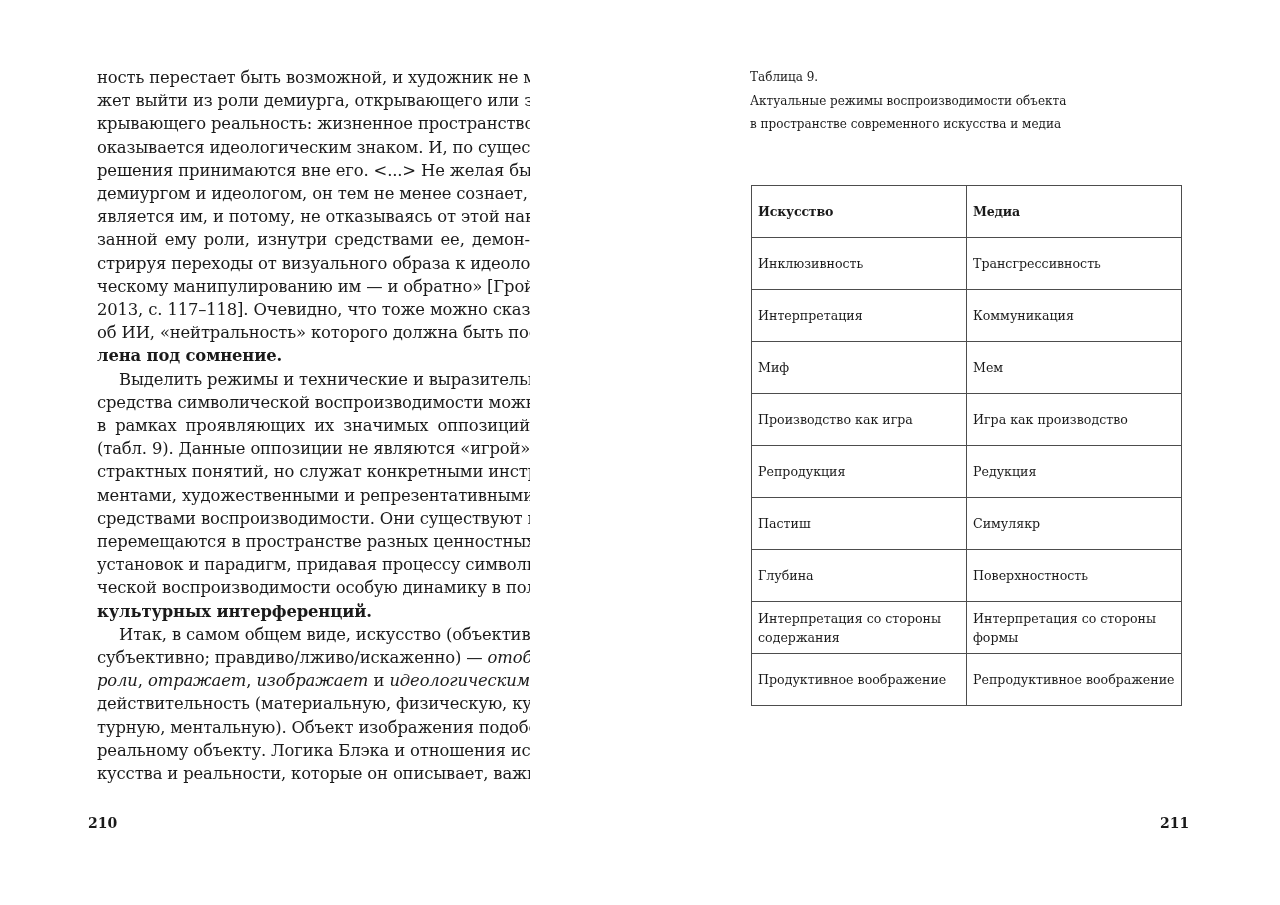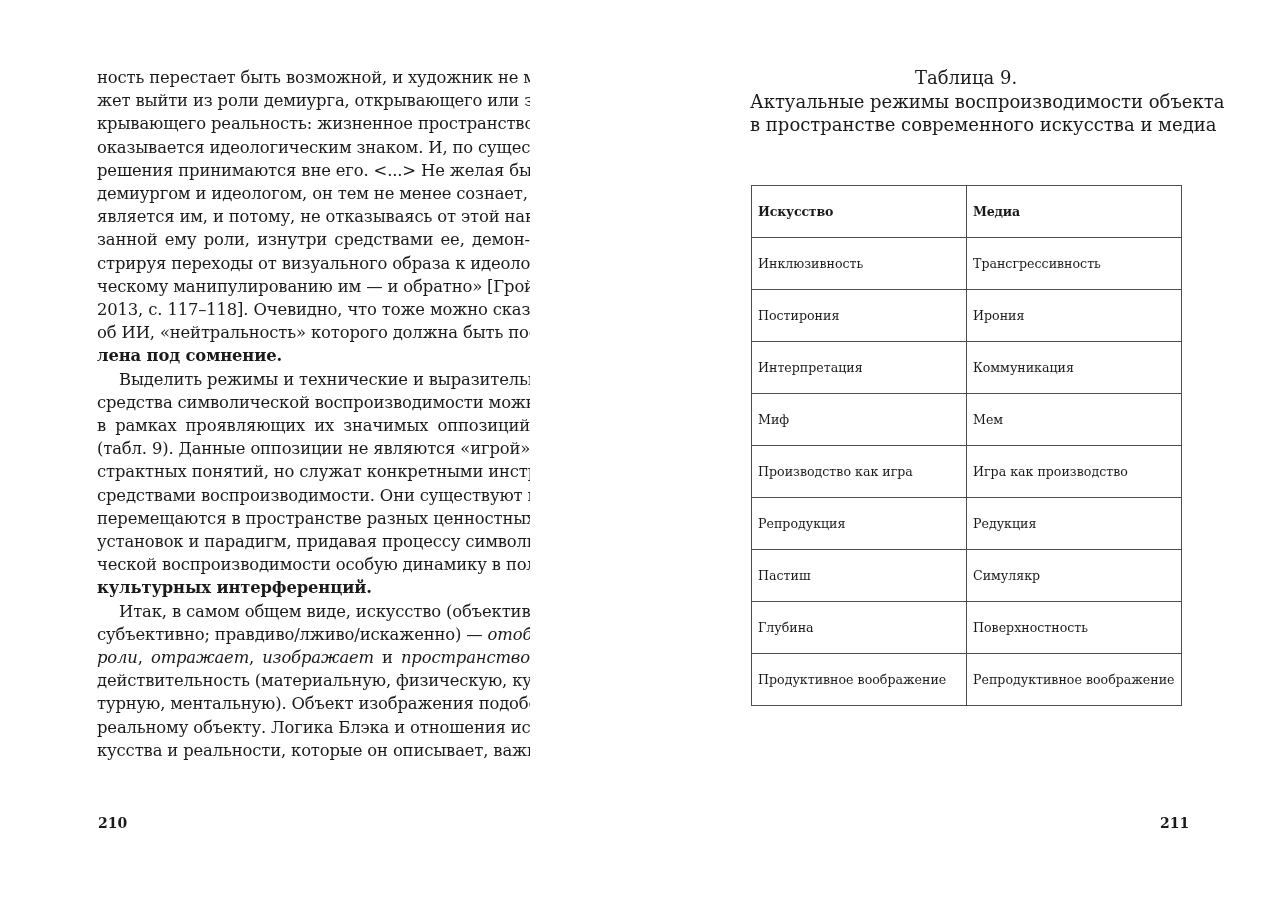--- a/index.html
+++ b/index.html
@@ -56,34 +56,33 @@
     font-style: italic;
   }
   .page-number {
     position: absolute;
     top: 815px;
     font-size: 14px;
     font-weight: bold;
     color: #1a1a1a;
   }
   .page-number.left {
-    left: 98px;
+    left: 88px;
     text-align: right;
   }
   .page-number.right {
     left: 520px;
     text-align: center;
   }
   .table-caption {
     position: absolute;
     left: 110px;
     top: 66px;
     width: 432px;
-    text-align: center;
-    font-size: 18px;
+    font-size: 12px;
     line-height: 23.5px;
   }
   .table-caption div {
     white-space: nowrap;
   }
   .opp-table {
     position: absolute;
     left: 111px;
     top: 185px;
     width: 431px;
@@ -122,31 +121,32 @@
     <span class="line">стрируя переходы от визуального образа к идеологи-</span>
     <span class="line">ческому манипулированию им — и обратно» [Гройс,</span>
     <span class="line">2013, с. 117–118]. Очевидно, что тоже можно сказать и</span>
     <span class="line">об ИИ, «нейтральность» которого должна быть постав-</span>
     <span class="line last">лена под сомнение.</span>
     <span class="line indented">Выделить режимы и технические и выразительные</span>
     <span class="line">средства символической воспроизводимости можно</span>
     <span class="line">в рамках проявляющих их значимых оппозиций</span>
     <span class="line">(табл. 9). Данные оппозиции не являются «игрой» аб-</span>
     <span class="line">страктных понятий, но служат конкретными инстру-</span>
+    <span class="line">ментами, художественными и репрезентативными</span>
     <span class="line">средствами воспроизводимости. Они существуют и</span>
     <span class="line">перемещаются в пространстве разных ценностных</span>
     <span class="line">установок и парадигм, придавая процессу символи-</span>
     <span class="line">ческой воспроизводимости особую динамику в поле</span>
     <span class="line last">культурных интерференций.</span>
     <span class="line indented">Итак, в самом общем виде, искусство (объективно/</span>
     <span class="line">
       <span>субъективно; правдиво/лживо/искаженно) — </span><em>отобра-</em>
     </span>
     <span class="line">
-      <em>роли</em><span>, </span><em>отражает</em><span>, </span><em>изображает</em><span> и </span><em>пространство</em>
+      <em>роли</em><span>, </span><em>отражает</em><span>, </span><em>изображает</em><span> и </span><em>идеологическим</em>
     </span>
     <span class="line">действительность (материальную, физическую, куль-</span>
     <span class="line">турную, ментальную). Объект изображения подобен</span>
     <span class="line">реальному объекту. Логика Блэка и отношения ис-</span>
     <span class="line">кусства и реальности, которые он описывает, важны</span>
   </div>
   <div class="page-number left">210</div>
 </div>
 
 <div class="page page-right">
@@ -160,24 +160,20 @@
     <tbody>
       <tr class="header">
         <td>Искусство</td>
         <td>Медиа</td>
       </tr>
       <tr>
         <td>Инклюзивность</td>
         <td>Трансгрессивность</td>
       </tr>
       <tr>
-        <td>Постирония</td>
-        <td>Ирония</td>
-      </tr>
-      <tr>
         <td>Интерпретация</td>
         <td>Коммуникация</td>
       </tr>
       <tr>
         <td>Миф</td>
         <td>Мем</td>
       </tr>
       <tr>
         <td>Производство как игра</td>
         <td>Игра как производство</td>
@@ -188,20 +184,24 @@
       </tr>
       <tr>
         <td>Пастиш</td>
         <td>Симулякр</td>
       </tr>
       <tr>
         <td>Глубина</td>
         <td>Поверхностность</td>
       </tr>
       <tr>
+        <td>Интерпретация со стороны содержания</td>
+        <td>Интерпретация со стороны формы</td>
+      </tr>
+      <tr>
         <td>Продуктивное воображение</td>
         <td>Репродуктивное воображение</td>
       </tr>
     </tbody>
   </table>
 
   <div class="page-number right">211</div>
 </div>
 
 </body></html>

